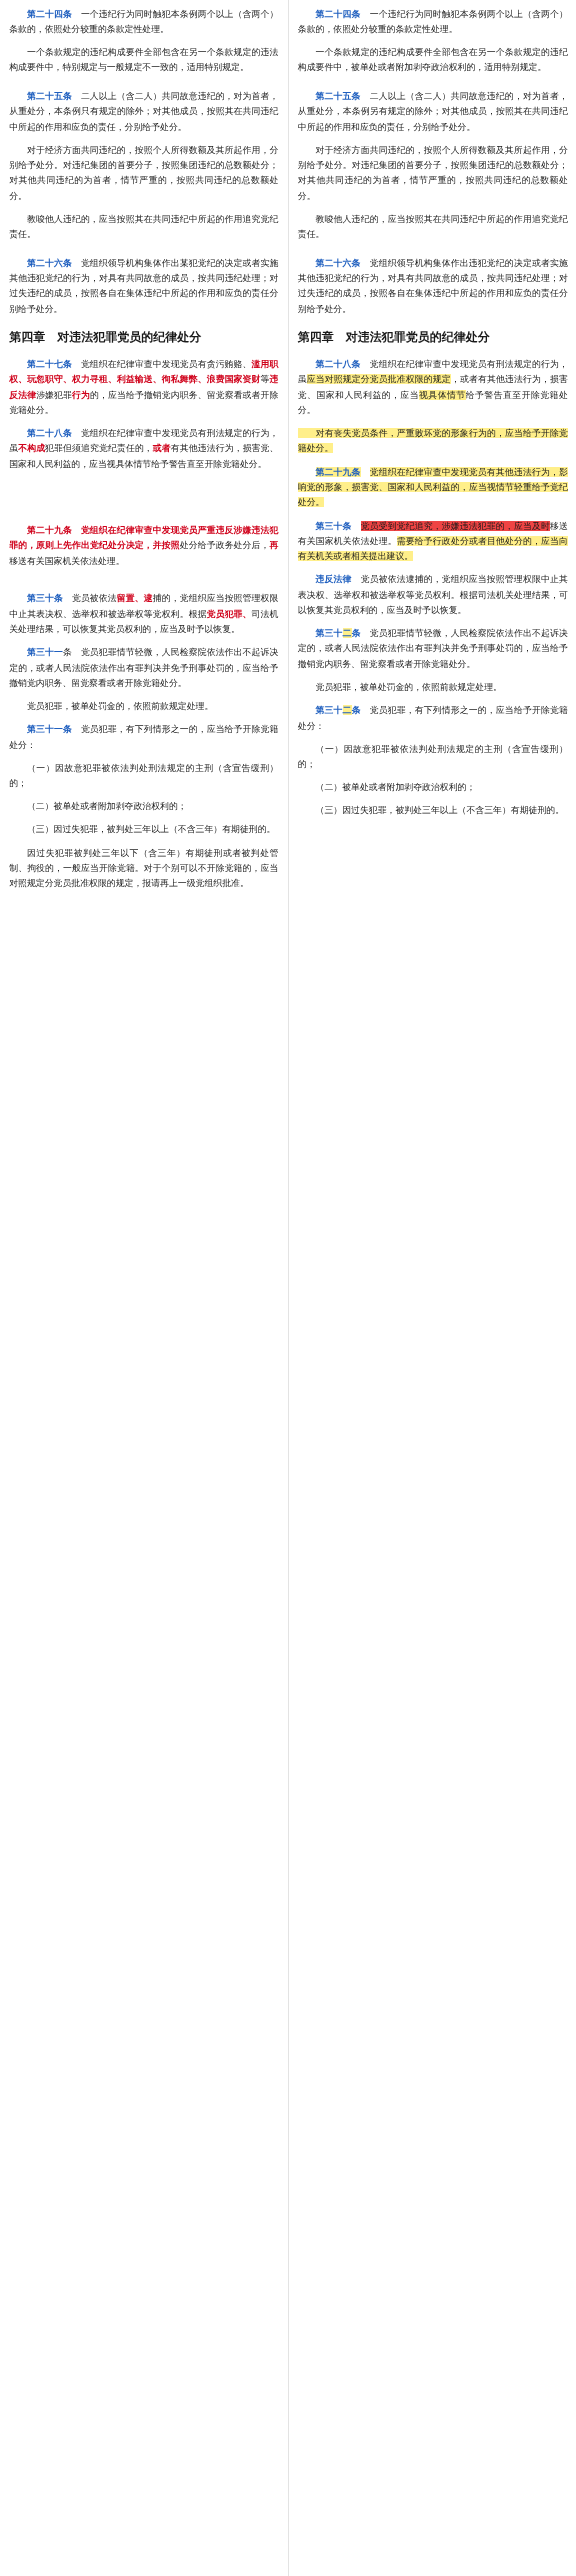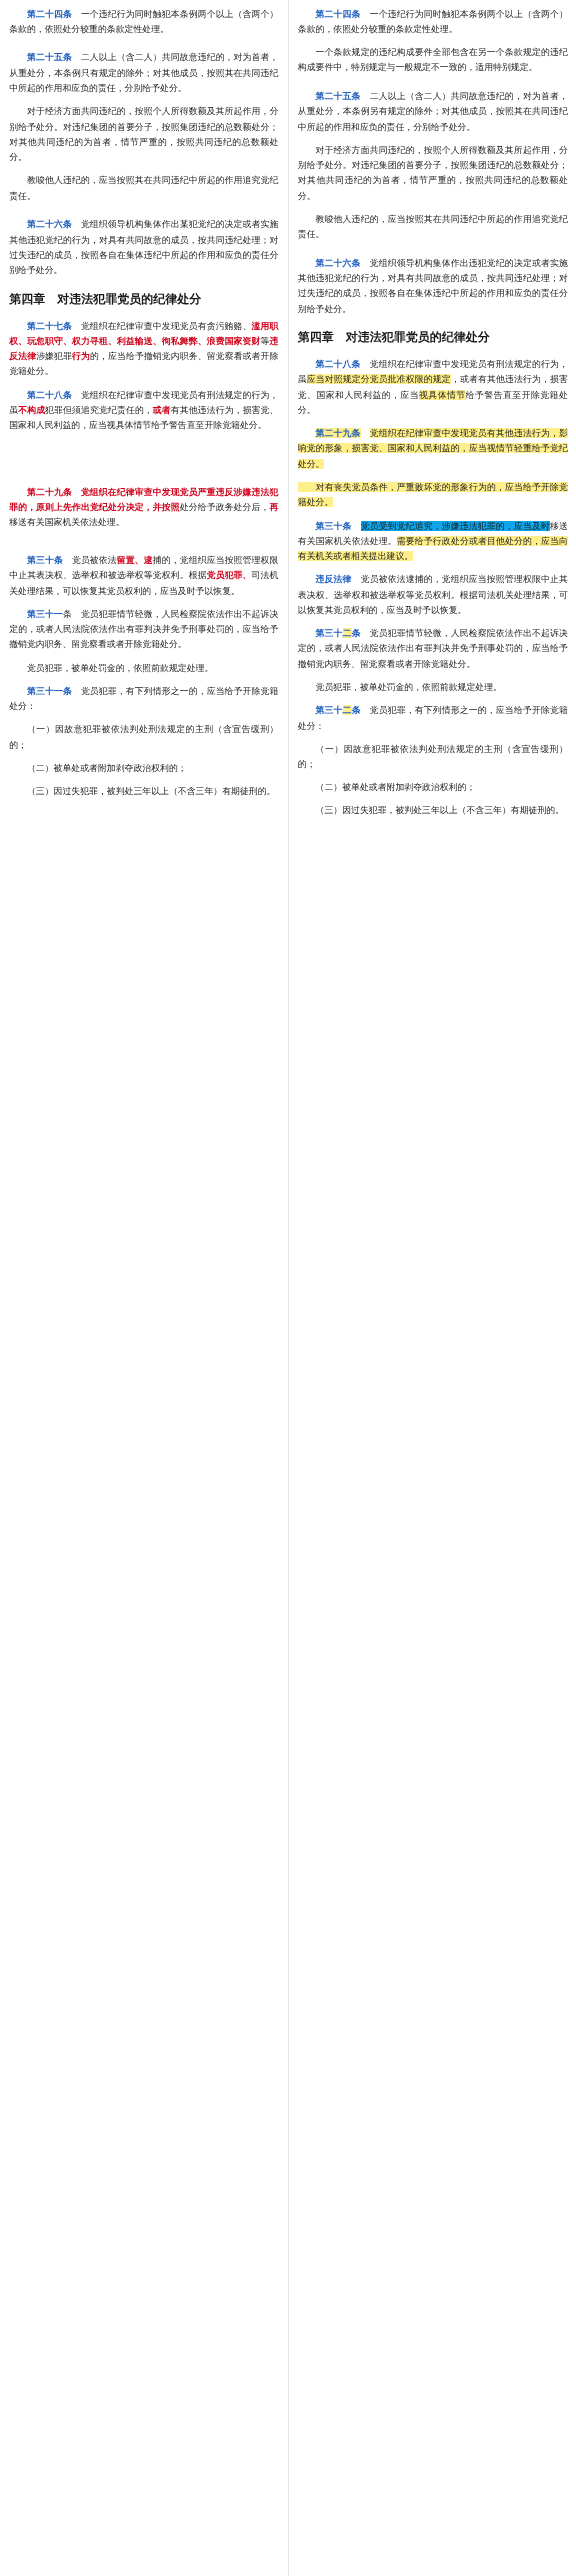--- a/index.html
+++ b/index.html
@@ -52,40 +52,43 @@
     font-weight: bold;
   }
   .art-red {
     color: #d0021b;
     font-weight: bold;
   }
   .hl-yellow {
     background: #ffef8a;
   }
   .hl-blue {
-    background: #0ea5e9;
+    background: #ef4444;
   }
   .red {
     color: #d0021b;
     font-weight: bold;
   }
   .spacer-lg { height: 14.4px; }
   .spacer-sm { height: 5.3px; }
 </style>
 </head>
 <body>
 
 <div class="page">
 
   <div class="col col-left">
 
     <p class="para">
       <span class="art">第二十四条</span>　一个违纪行为同时触犯本条例两个以上（含两个）条款的，依照处分较重的条款定性处理。
     </p>
 
+    <p class="para">
+      一个条款规定的违纪构成要件全部包含在另一个条款规定的违法构成要件中，特别规定与一般规定不一致的，适用特别规定。
+    </p>
 
     <div class="spacer-sm"></div>
 
     <p class="para">
       <span class="art">第二十五条</span>　二人以上（含二人）共同故意违纪的，对为首者，从重处分，本条例只有规定的除外；对其他成员，按照其在共同违纪中所起的作用和应负的责任，分别给予处分。
     </p>
 
     <p class="para">
       对于经济方面共同违纪的，按照个人所得数额及其所起作用，分别给予处分。对违纪集团的首要分子，按照集团违纪的总数额处分；对其他共同违纪的为首者，情节严重的，按照共同违纪的总数额处分。
     </p>
@@ -143,31 +146,34 @@
     </p>
 
     <p class="para">
       （二）被单处或者附加剥夺政治权利的；
     </p>
 
     <p class="para">
       （三）因过失犯罪，被判处三年以上（不含三年）有期徒刑的。
     </p>
 
+    <p class="para">
+      因过失犯罪被判处三年以下（含三年）有期徒刑或者被判处管制、拘役的，一般应当开除党籍。对于个别可以不开除党籍的，应当对照规定分党员批准权限的规定，报请再上一级党组织批准。
+    </p>
 
   </div>
 
   <div class="col col-right">
 
     <p class="para">
       <span class="art">第二十四条</span>　一个违纪行为同时触犯本条例两个以上（含两个）条款的，依照处分较重的条款定性处理。
     </p>
 
     <p class="para">
-      一个条款规定的违纪构成要件全部包含在另一个条款规定的违纪构成要件中，特别规定与一般规定不一致的，适用特别规定。
+      一个条款规定的违纪构成要件全部包含在另一个条款规定的违纪构成要件中，被单处或者附加剥夺政治权利的，适用特别规定。
     </p>
 
     <div class="spacer-sm"></div>
 
     <p class="para">
       <span class="art">第二十五条</span>　二人以上（含二人）共同故意违纪的，对为首者，从重处分，本条例另有规定的除外；对其他成员，按照其在共同违纪中所起的作用和应负的责任，分别给予处分。
     </p>
 
     <p class="para">
       对于经济方面共同违纪的，按照个人所得数额及其所起作用，分别给予处分。对违纪集团的首要分子，按照集团违纪的总数额处分；对其他共同违纪的为首者，情节严重的，按照共同违纪的总数额处分。
@@ -185,29 +191,29 @@
 
     <p class="chapter">
       第四章　对违法犯罪党员的纪律处分
     </p>
 
 
     <p class="para">
       <span class="art">第二十八条</span>　党组织在纪律审查中发现党员有刑法规定的行为，虽<span class="hl-yellow">应当对照规定分党员批准权限的规定</span>，或者有其他违法行为，损害党、国家和人民利益的，应当<span class="hl-yellow">视具体情节</span>给予警告直至开除党籍处分。
     </p>
 
-    <p class="para">
-      <span class="art hl-yellow">第二十九条</span>　<span class="hl-yellow">党组织在纪律审查中发现党员有其他违法行为，影响党的形象，损害党、国家和人民利益的，应当视情节轻重给予党纪处分。</span>
-    </p>
-
     <p class="para noindent">
       <span class="hl-yellow">　　对有丧失党员条件，严重败坏党的形象行为的，应当给予开除党籍处分。</span>
     </p>
 
     <p class="para">
+      <span class="art hl-yellow">第二十九条</span>　<span class="hl-yellow">党组织在纪律审查中发现党员有其他违法行为，影响党的形象，损害党、国家和人民利益的，应当视情节轻重给予党纪处分。</span>
+    </p>
+
+    <p class="para">
       <span class="art">第三十条</span>　<span class="hl-blue">党员受到党纪追究，涉嫌违法犯罪的，应当及时</span>移送有关国家机关依法处理。<span class="hl-yellow">需要给予行政处分或者目他处分的，应当向有关机关或者相关提出建议。</span>
     </p>
 
     <p class="para">
       <span class="art">违反法律</span>　党员被依法逮捕的，党组织应当按照管理权限中止其表决权、选举权和被选举权等党员权利。根据司法机关处理结果，可以恢复其党员权利的，应当及时予以恢复。
     </p>
 
     <p class="para">
       <span class="art">第三十<span class="hl-yellow">二</span>条</span>　党员犯罪情节轻微，人民检察院依法作出不起诉决定的，或者人民法院依法作出有罪判决并免予刑事处罚的，应当给予撤销党内职务、留党察看或者开除党籍处分。
     </p>

